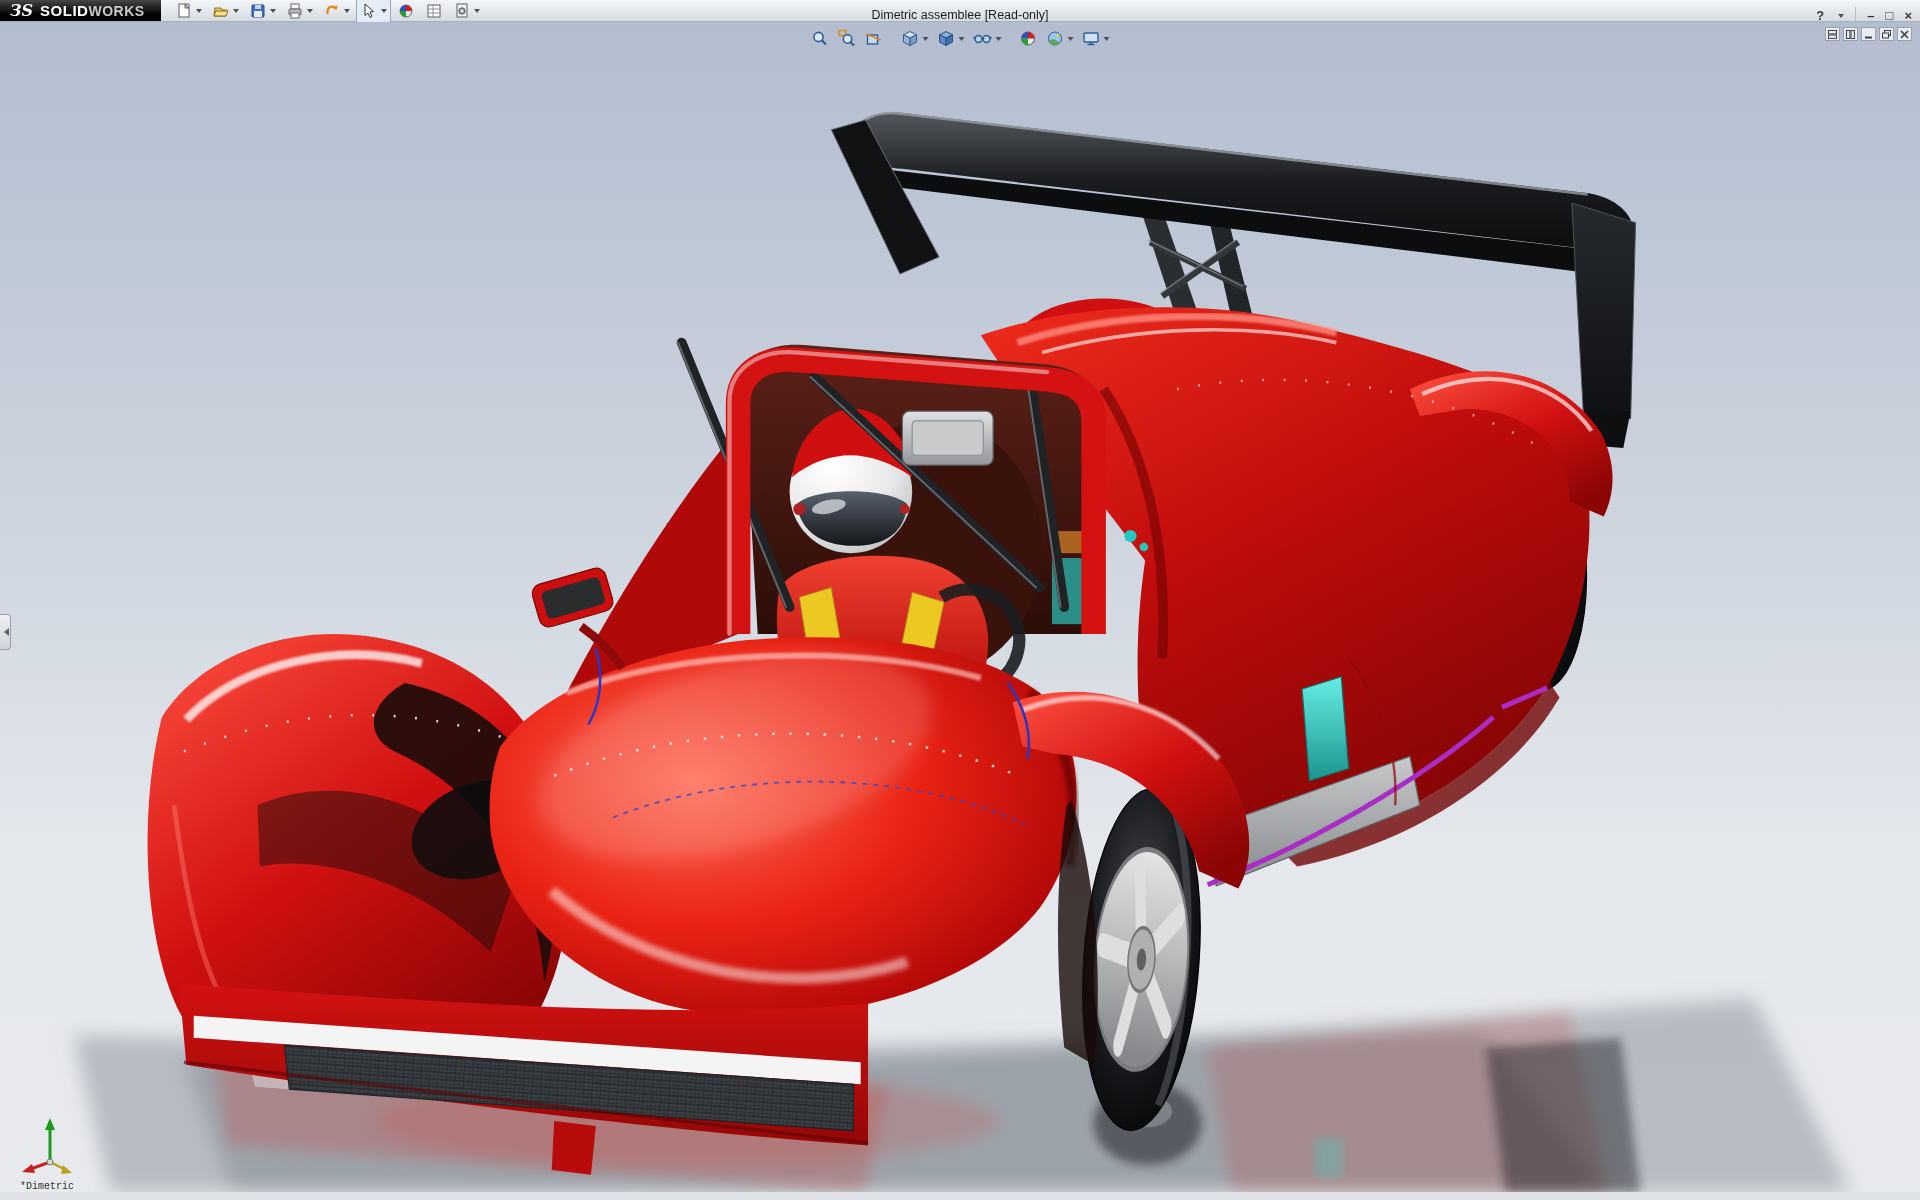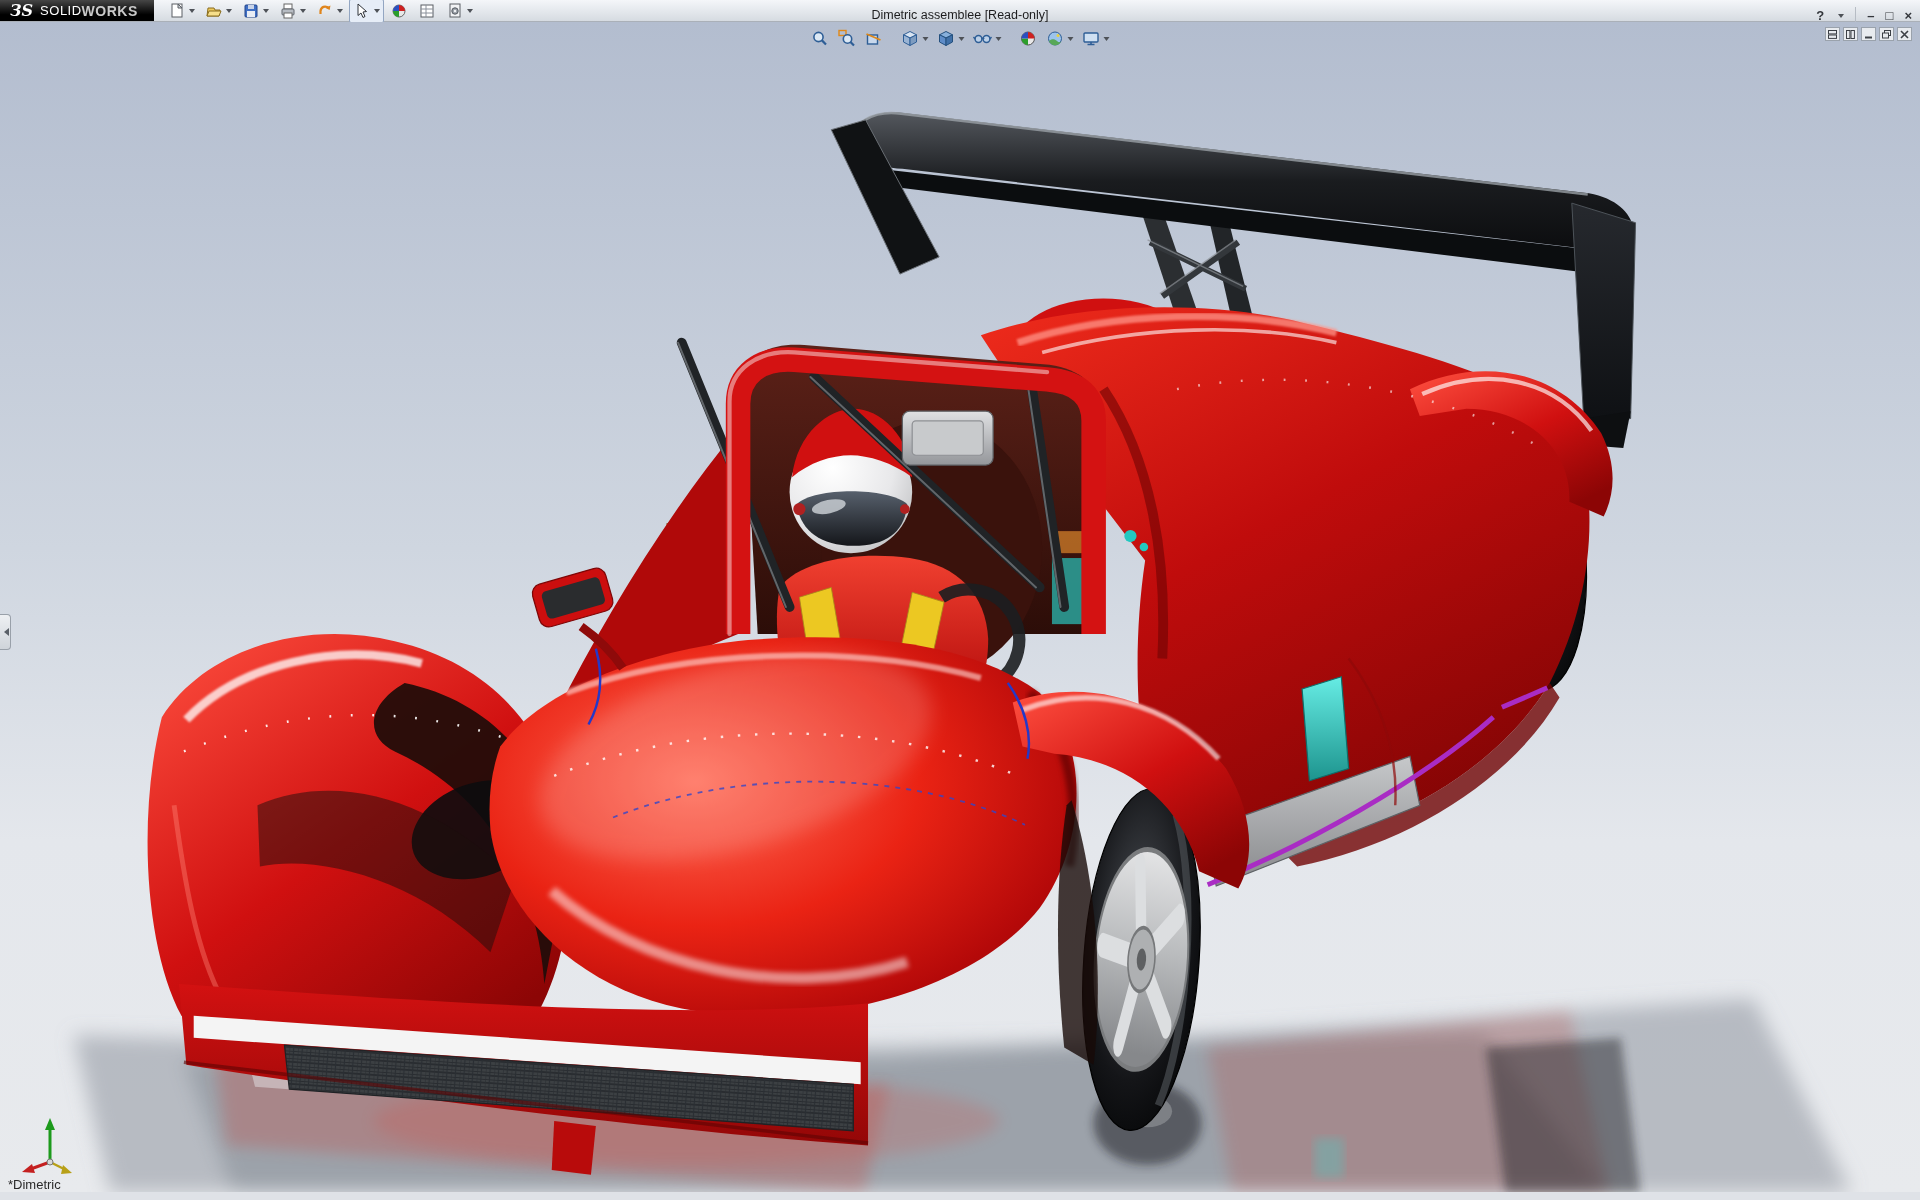--- a/index.html
+++ b/index.html
@@ -2,21 +2,21 @@
 <html><head>
 <meta charset="utf-8">
 <style>
   * { margin:0; padding:0; box-sizing:border-box; }
   html,body { width:1920px; height:1200px; overflow:hidden; font-family:"Liberation Sans", sans-serif; background:#dfe2e7; }
 
   
   .titlebar{ position:relative; height:22px; background:linear-gradient(#f4f6f9,#e2e6eb 60%,#d6dbe1); border-bottom:1px solid #aab0b8; display:flex; align-items:center; }
   .brand{ height:100%; display:flex; align-items:center; padding:0 16px 0 10px; background:linear-gradient(#464646,#000 70%); }
   .brand-glyph{ color:#fff; font-weight:bold; font-style:italic; font-size:16px; margin-right:7px; font-family:"DejaVu Serif", serif; }
-  .brand-bold{ color:#fff; font-weight:normal; font-size:13px; letter-spacing:.5px; }
+  .brand-bold{ color:#fff; font-weight:bold; font-size:15px; letter-spacing:.5px; }
   .brand-light{ color:#c9c9c9; font-size:14px; letter-spacing:.5px;font-weight:bold; }
   .main-toolbar{ display:flex; align-items:center; gap:2px; margin-left:10px; height:100%; }
   .tb-btn{ display:flex; align-items:center; height:24px; padding:2px 3px; border:1px solid transparent; border-radius:2px; }
   .tb-btn.active{ background:#e6edf7; border-color:#93a6c2; }
   .tb-btn svg{ display:block; }
   .dd{ width:0; height:0; border:3px solid transparent; border-top:4px solid #4e5258; margin-left:3px; margin-top:4px; }
   .win-title{ position:absolute; left:50%; transform:translateX(-50%); top:0; line-height:30px; font-size:12.5px; color:#1d1d1f; white-space:nowrap; }
   .win-controls{ position:absolute; right:8px; top:0; height:30px; display:flex; align-items:center; gap:11px; }
   .wc{ font-size:13px; color:#33363b; line-height:1; font-weight:bold; }
   .wc-sep{ width:1px; height:16px; background:#b6bcc4; }
@@ -35,21 +35,21 @@
   .doc-controls{ position:absolute; top:5px; right:8px; display:flex; gap:3px; }
   .dc{ width:15px; height:14px; background:#e8ebef; border:1px solid #9aa2ac; display:flex; align-items:center; justify-content:center; }
   .dc svg{ display:block; }
 
   
   .panel-tab{ position:absolute; left:0; top:592px; width:11px; height:36px; background:linear-gradient(#eef0f3,#cfd4da); border:1px solid #99a0a9; border-left:none; border-radius:0 4px 4px 0; display:flex; align-items:center; justify-content:center; }
   .panel-tab .arr{ width:0; height:0; border:4px solid transparent; border-right:5px solid #5a6068; margin-right:2px; }
 
   
   .triad{ position:absolute; left:22px; bottom:14px; }
-  .view-label{ position:absolute; left:8px; bottom:0px; font-size:13px; color:#2a2a2a; }
+  .view-label{ position:absolute; left:20px; bottom:0px; font-size:10px; color:#2a2a2a;font-family:Liberation Mono, monospace; }
 </style>
 </head>
 <body>
 
 <div class="titlebar">
   <div class="brand">
     <span class="brand-glyph">ЗS</span>
     <span class="brand-bold">SOLID</span>
       <span class="brand-light">WORKS</span>
   </div>

